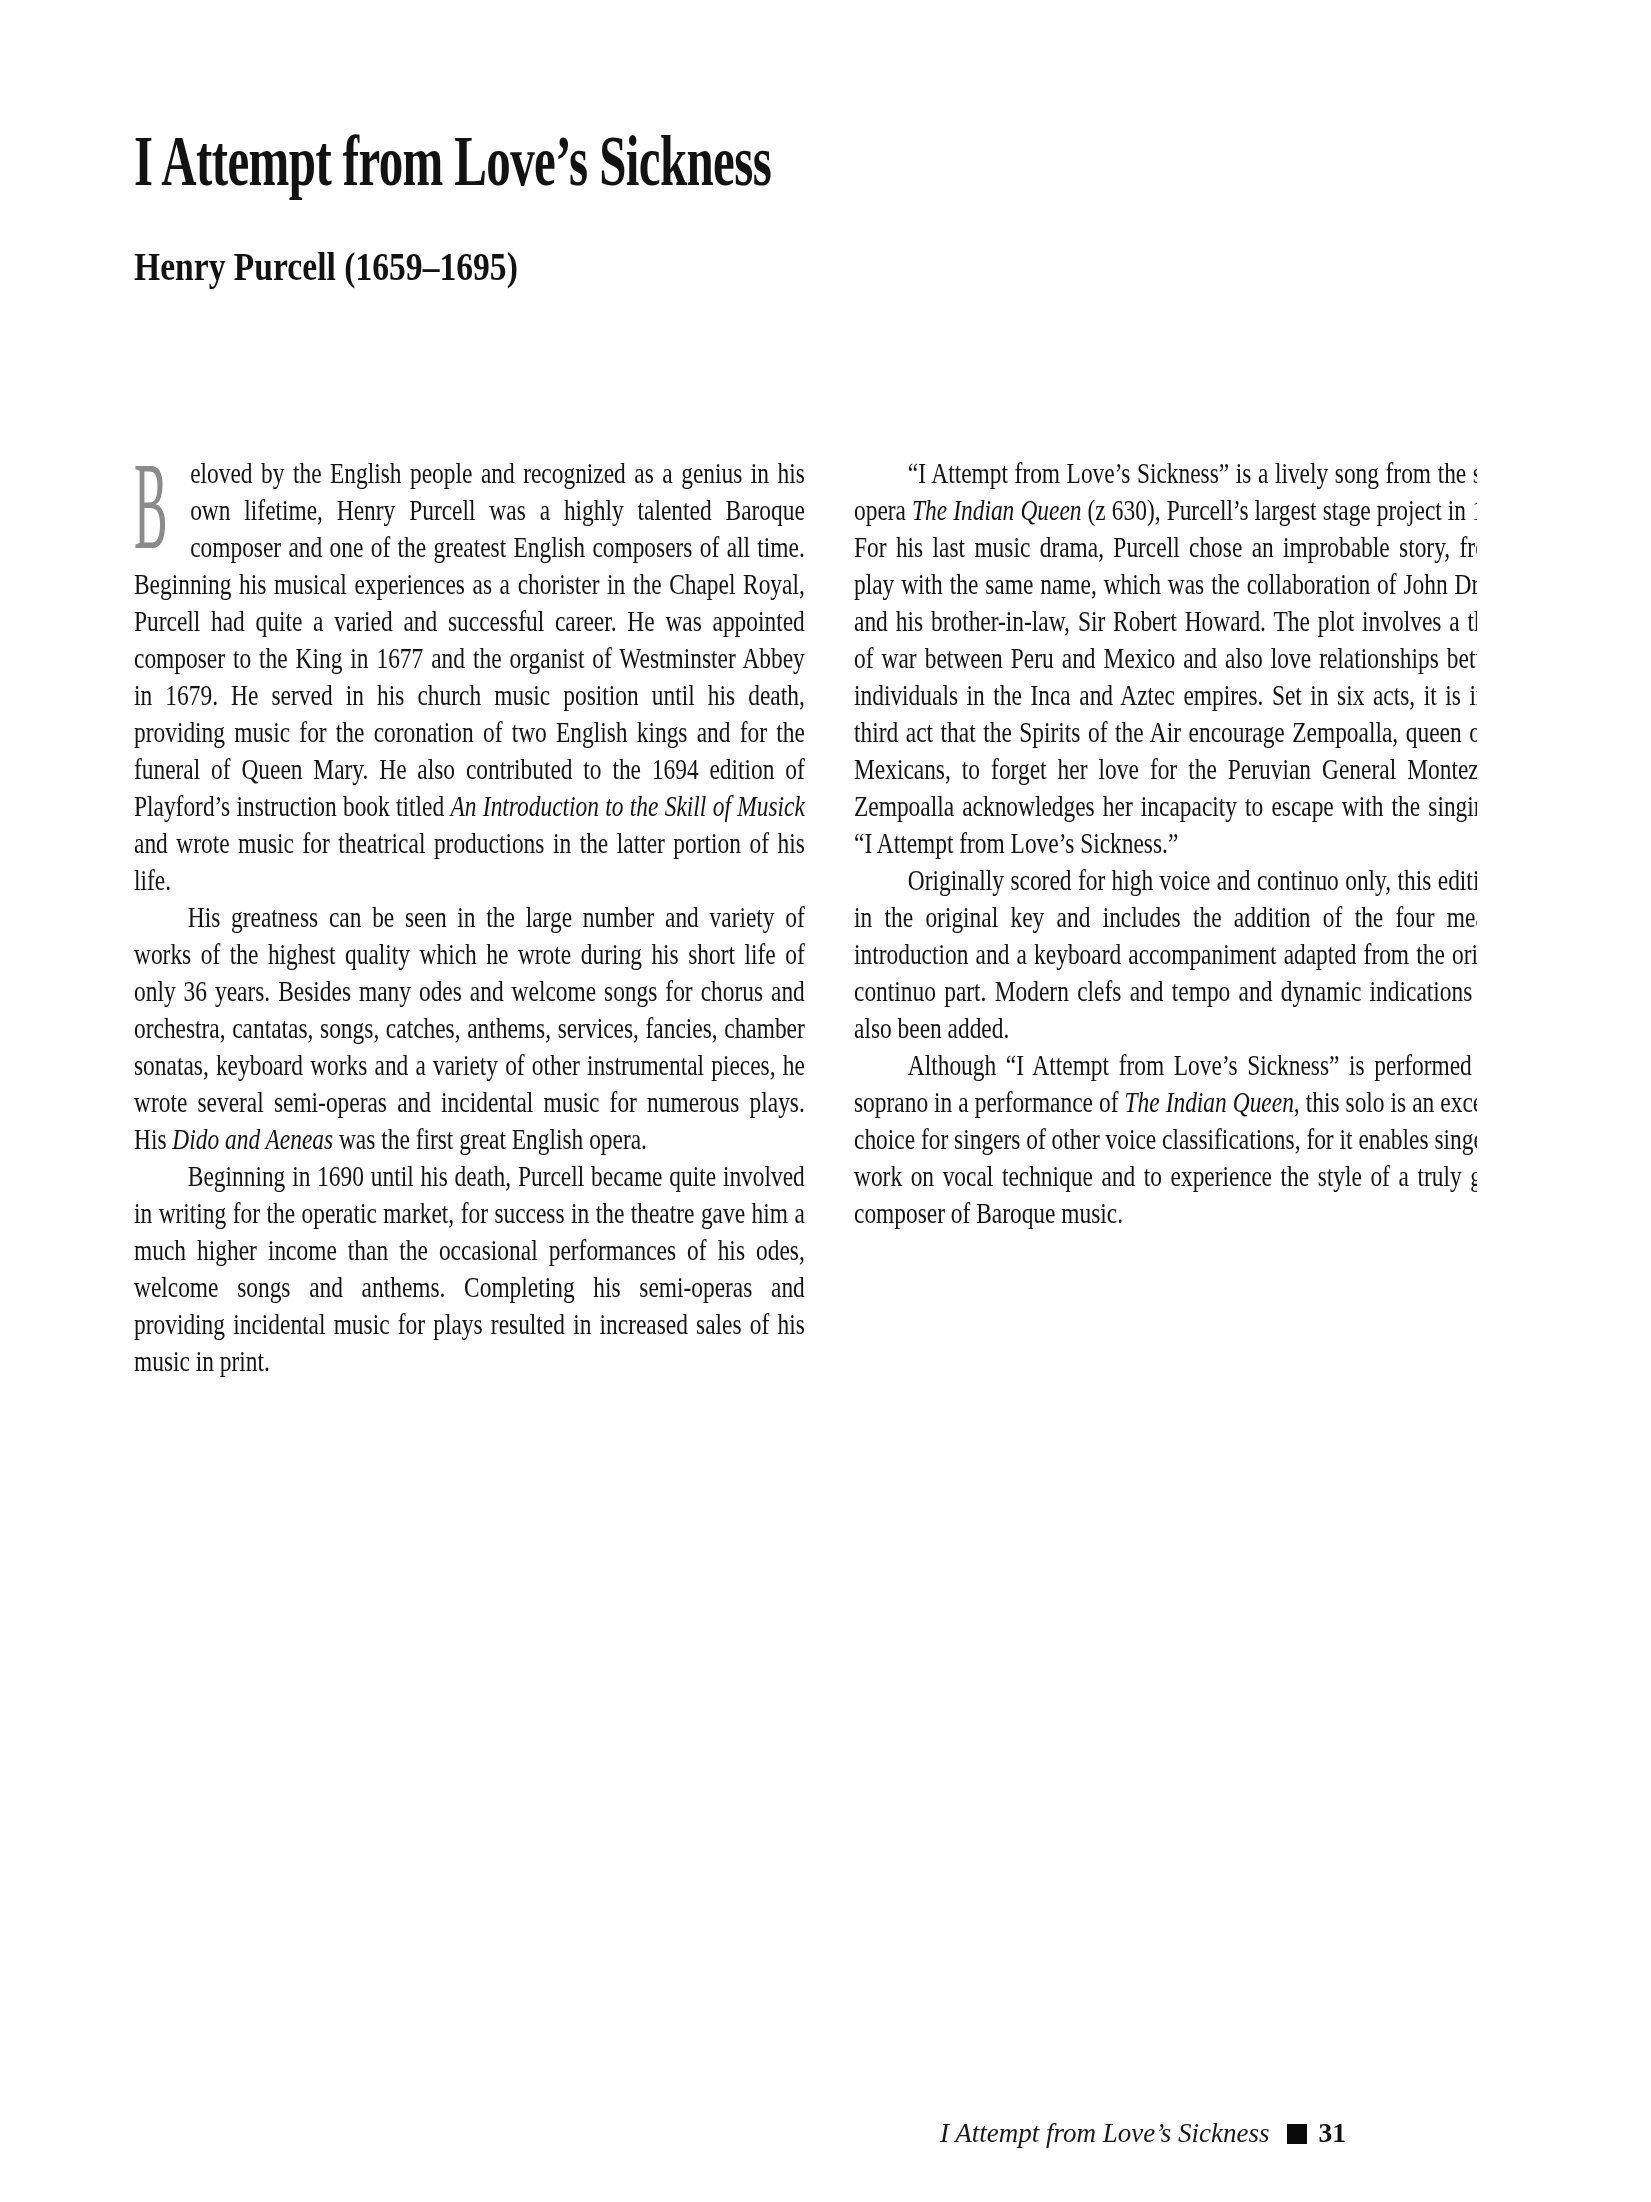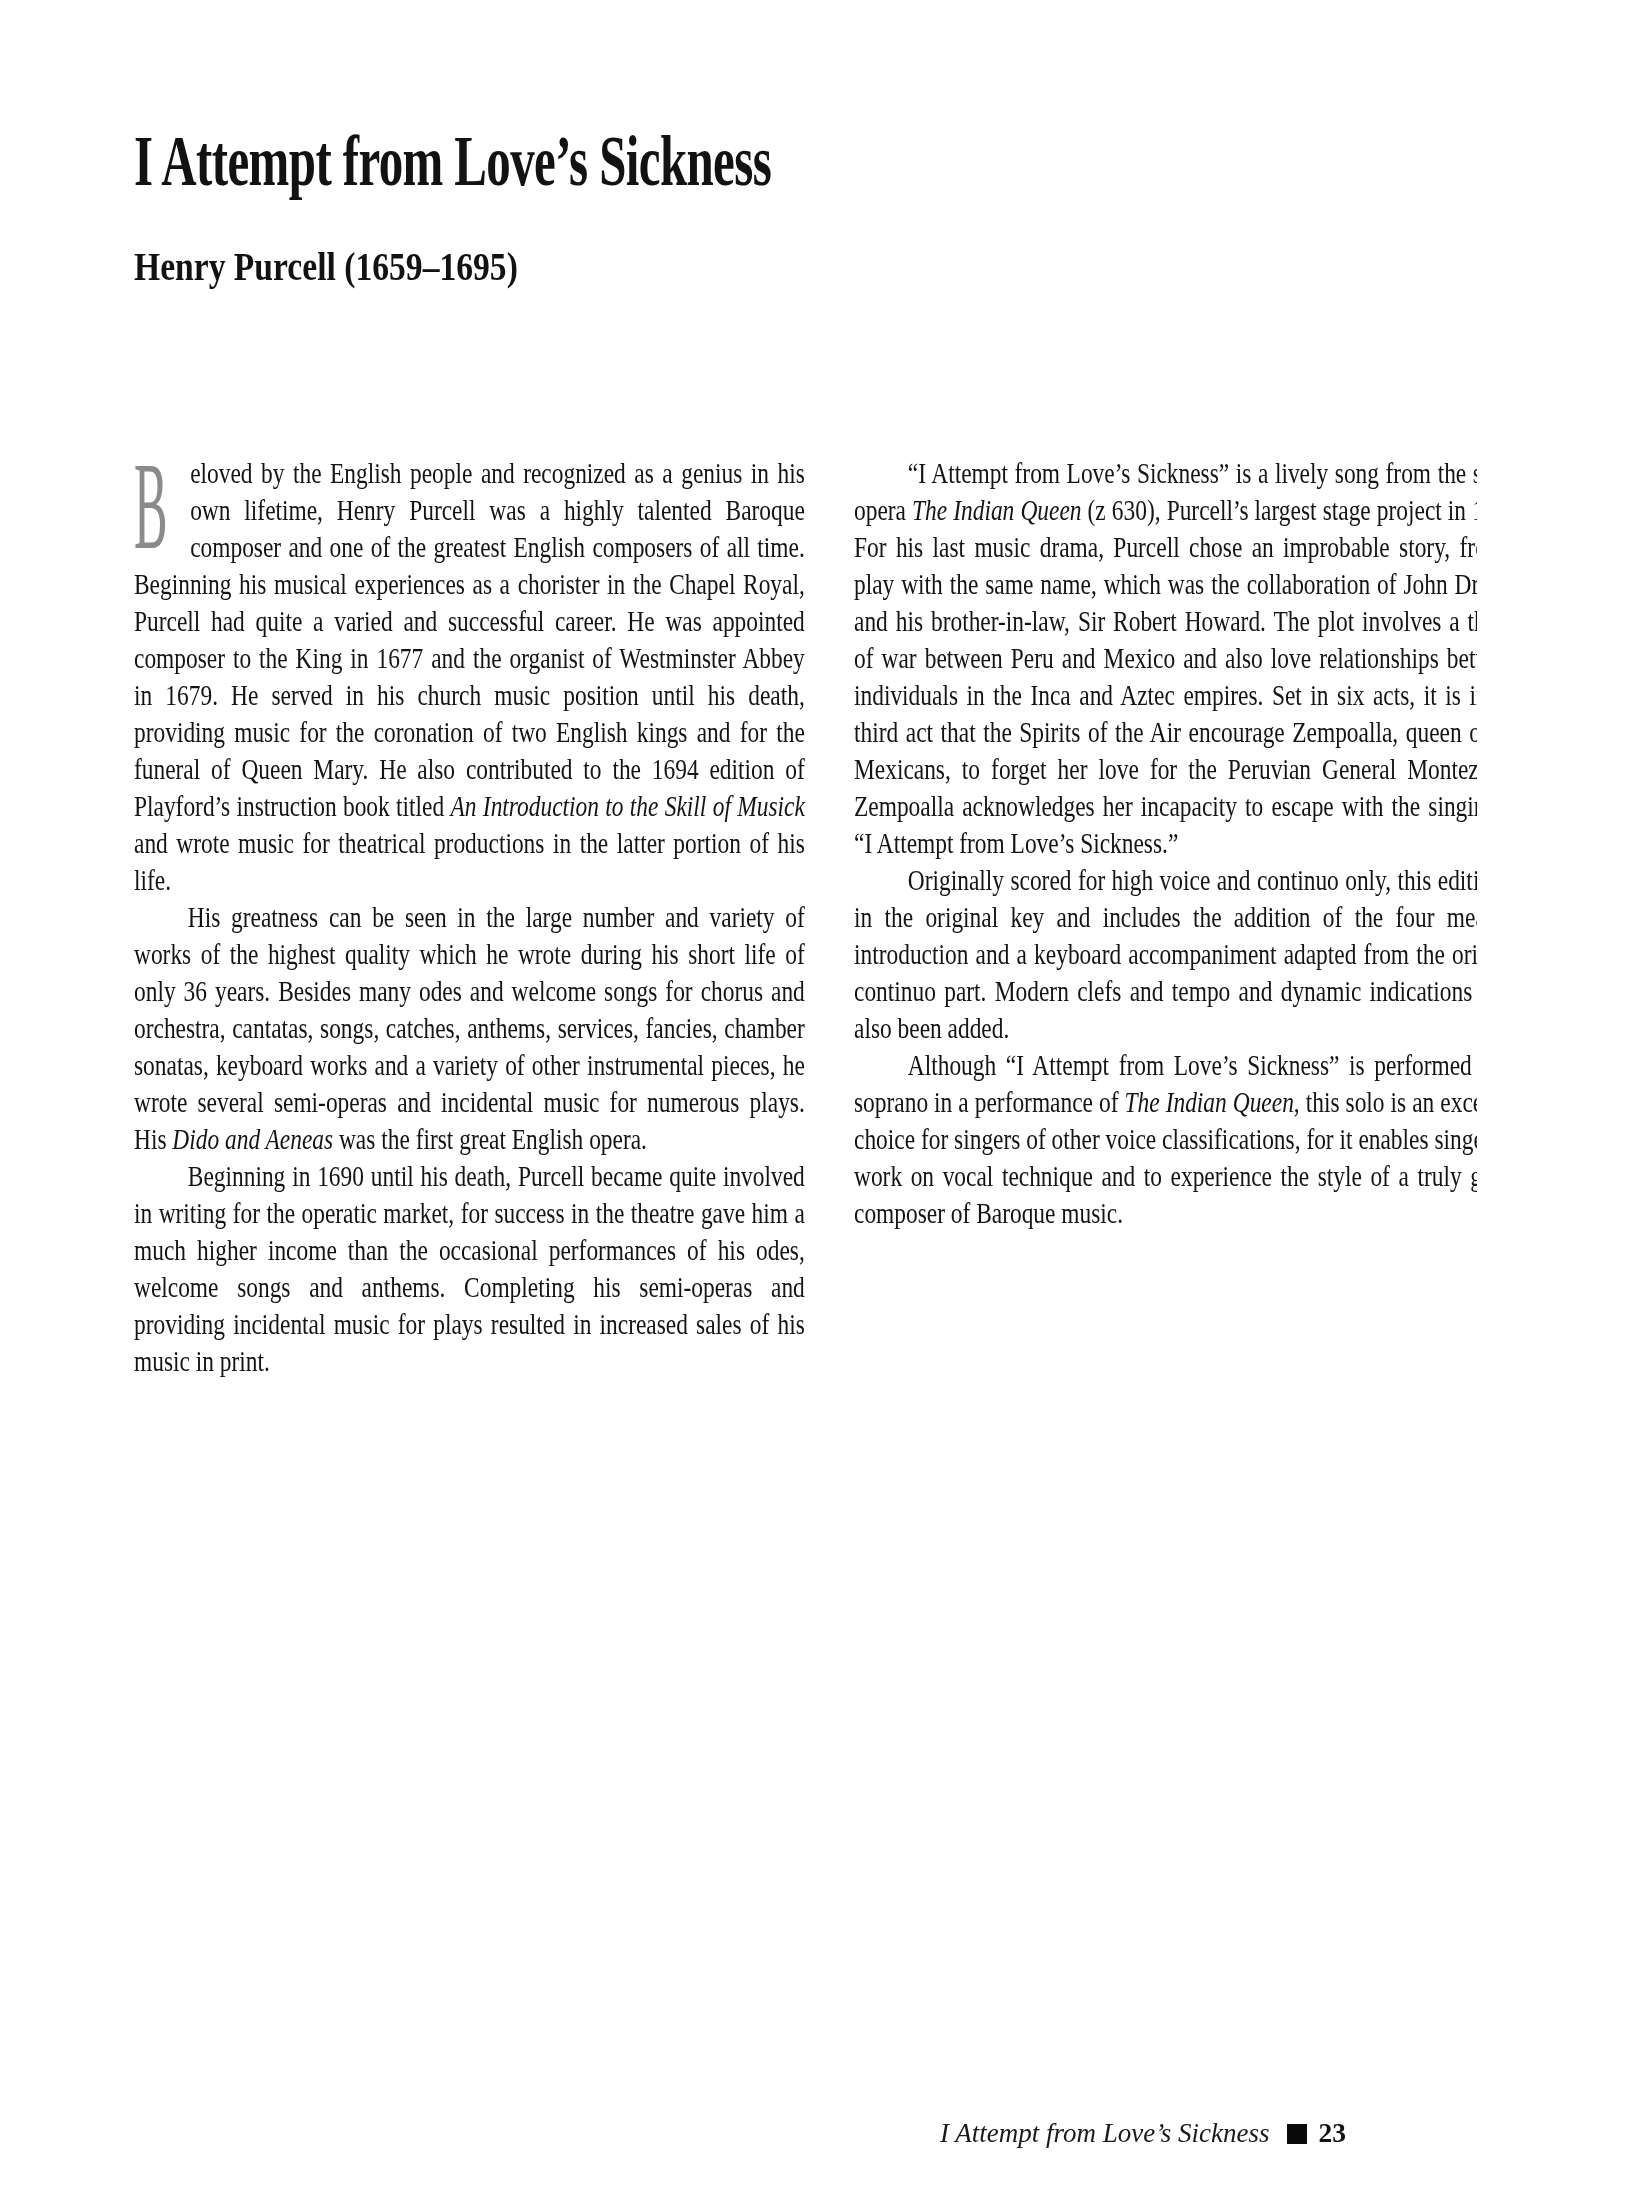--- a/index.html
+++ b/index.html
@@ -104,17 +104,17 @@
 
   <div class="col col-right">
       <p class="para indent"><span>“I Attempt from Love’s Sickness” is a lively song from the semi-opera </span><em>The Indian Queen</em><span> (z 630), Purcell’s largest stage project in 1695. For his last music drama, Purcell chose an improbable story, from a play with the same name, which was the collaboration of John Dryden and his brother-in-law, Sir Robert Howard. The plot involves a theme of war between Peru and Mexico and also love relationships between individuals in the Inca and Aztec empires. Set in six acts, it is in the third act that the Spirits of the Air encourage Zempoalla, queen of the Mexicans, to forget her love for the Peruvian General Montezuma. Zempoalla acknowledges her incapacity to escape with the singing of “I Attempt from Love’s Sickness.”</span></p>
       <p class="para indent"><span>Originally scored for high voice and continuo only, this edition is in the original key and includes the addition of the four measure introduction and a keyboard accompaniment adapted from the original continuo part. Modern clefs and tempo and dynamic indications have also been added.</span></p>
       <p class="para indent"><span>Although “I Attempt from Love’s Sickness” is performed by a soprano in a performance of </span><em>The Indian Queen</em><span>, this solo is an excellent choice for singers of other voice classifications, for it enables singers to work on vocal technique and to experience the style of a truly gifted composer of Baroque music.</span></p>
     </div>
 
   <div class="page-footer">
     <span class="footer-title">I Attempt from Love’s Sickness</span>
     <span class="footer-square"></span>
-    <span class="footer-page">23</span>
+    <span class="footer-page">31</span>
   </div>
 
 </div>
 
 
 </body></html>

